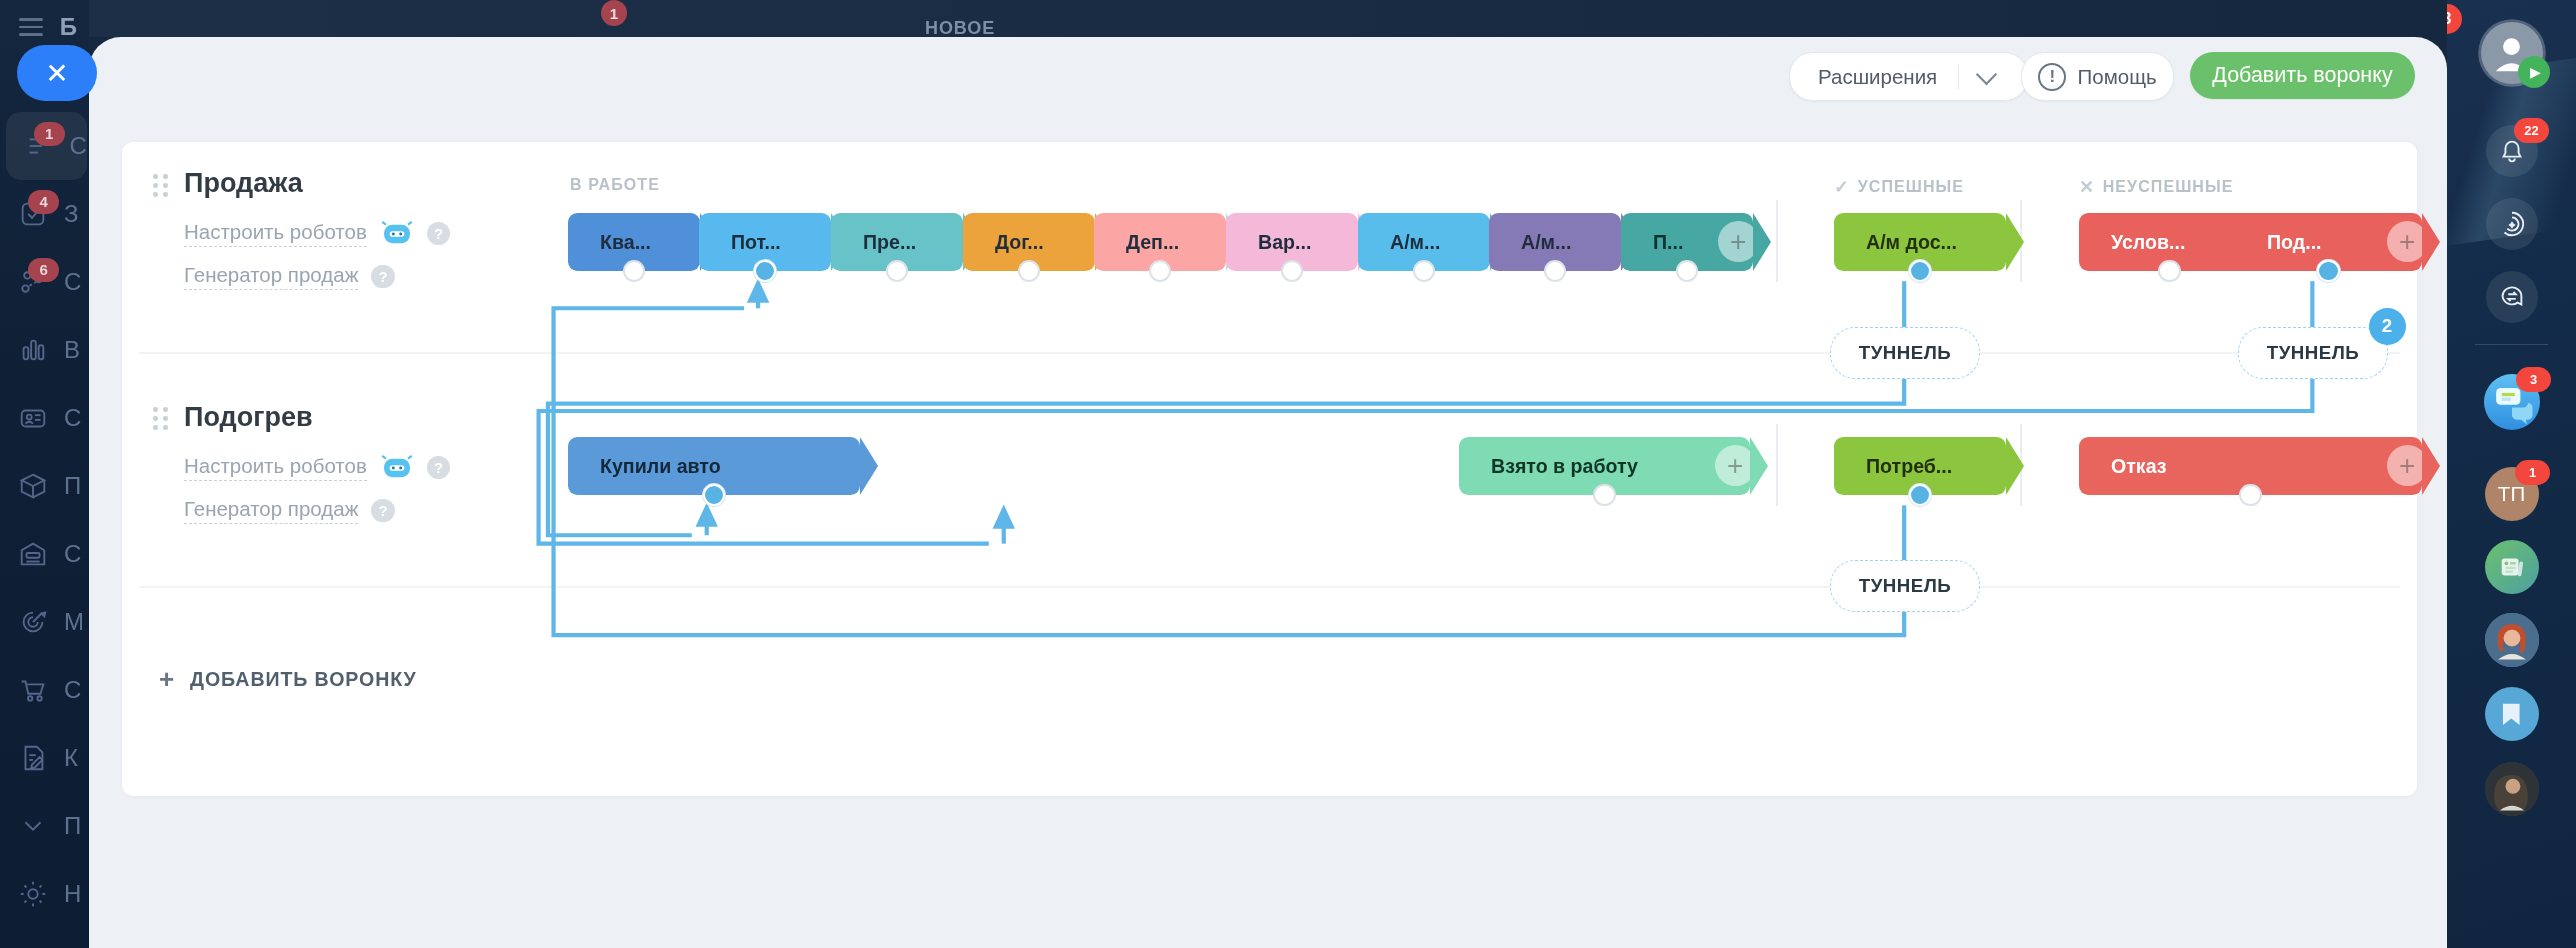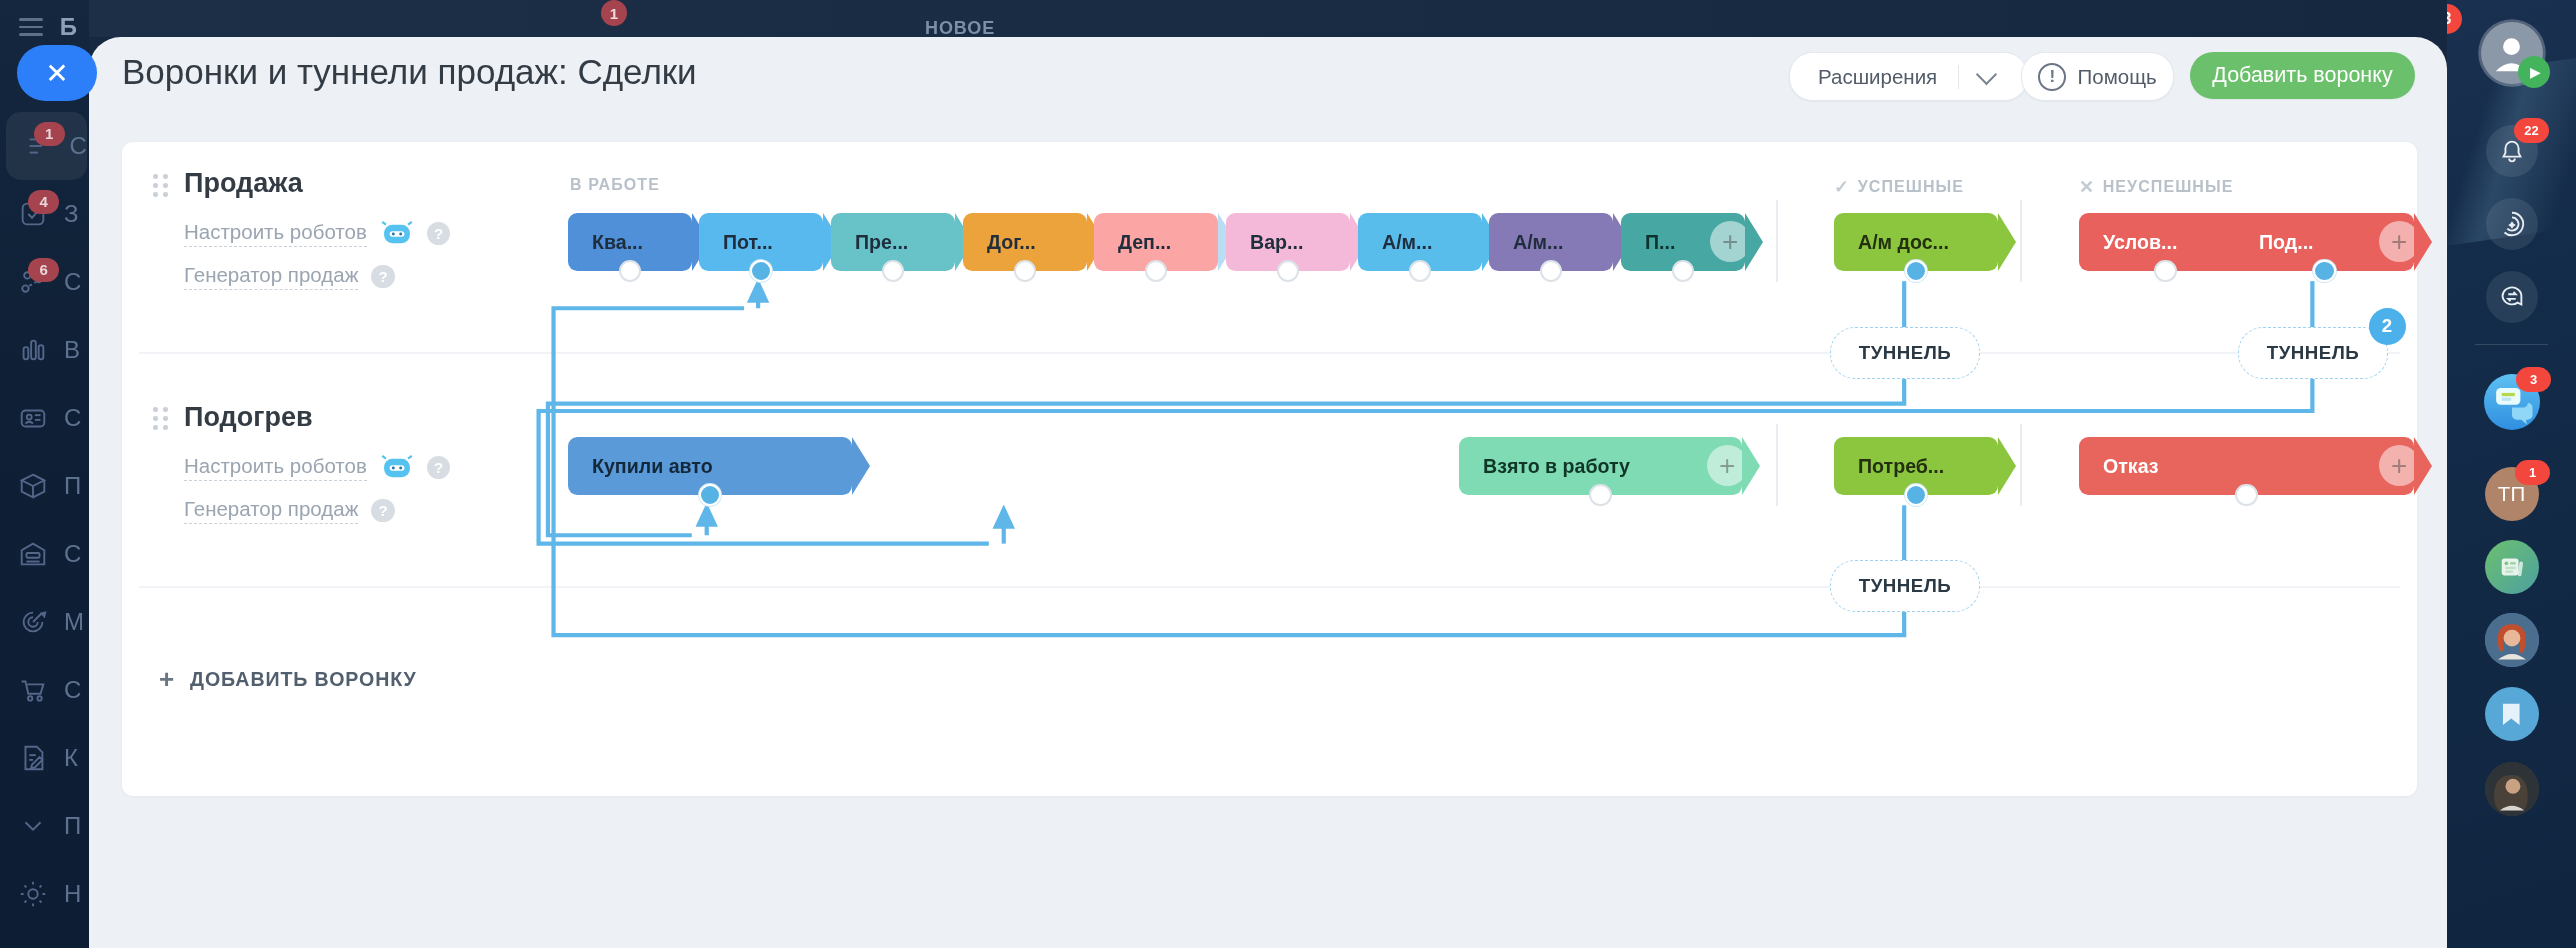--- a/index.html
+++ b/index.html
@@ -48,21 +48,21 @@
   .funnel-title{position:absolute;font-size:27px;font-weight:700;color:#333b45;}
   .drag-handle{position:absolute;width:17px;height:24px;display:grid;grid-template-columns:1fr 1fr;gap:3.7px;}
   .drag-handle i{width:4.7px;height:4.7px;border-radius:50%;background:#c9d0d7;}
   .dashed-link{position:absolute;font-size:20.5px;color:#9aa5b1;display:flex;align-items:center;gap:13px;cursor:pointer;}
   .dashed-link .txt{border-bottom:0.9px dashed #c9d2da;padding-bottom:1.9px;}
   .qmark{width:23.4px;height:23.4px;border-radius:50%;background:#d7dde2;color:#fff;font-size:15px;font-weight:700;display:flex;align-items:center;justify-content:center;}
   .robot{width:34px;height:24px;}
   .col-label{position:absolute;font-size:16px;font-weight:700;letter-spacing:1.1px;color:#b8c1c9;display:flex;align-items:center;gap:7.5px;}
   .col-label .mk{font-size:18px;color:#c3ccd4;}
 
-  .chip{position:absolute;height:58px;border-radius:9.3px;display:flex;align-items:center;padding-left:24px;font-size:19.6px;font-weight:700;z-index:2;}
+  .chip{position:absolute;height:58px;border-radius:9.3px;display:flex;align-items:center;padding-left:32px;font-size:19.6px;font-weight:700;z-index:2;}
   .chip::after{content:"";position:absolute;right:-18px;top:0;border-top:29px solid transparent;border-bottom:29px solid transparent;border-left:18.7px solid var(--c);}
   .chip .dot{position:absolute;bottom:-11.2px;left:50%;margin-left:-11.2px;width:22.4px;height:22.4px;border-radius:50%;background:#fff;border:2.8px solid #dce2e8;box-sizing:border-box;}
   .chip .dot.filled{background:#57b3e4;border:2.8px solid #fff;box-shadow:0 0 0 0.9px #cfe7f6;}
   .chip .addc{position:absolute;right:-5.6px;top:8.4px;width:41px;height:41px;border-radius:50%;background:rgba(255,255,255,.5);color:rgba(60,60,60,.45);font-size:28px;font-weight:400;display:flex;align-items:center;justify-content:center;}
 
   .overlay{position:absolute;inset:0;z-index:1;}
 
   .tunnel-badge{position:absolute;width:148px;height:50px;background:#fff;border:1.9px dashed #9ed2f0;border-radius:25px;display:flex;align-items:center;justify-content:center;font-size:18.7px;font-weight:800;letter-spacing:0.5px;color:#2b3945;z-index:3;}
   .tb-counter{position:absolute;right:-18.7px;top:-20.5px;width:37px;height:37px;border-radius:50%;background:#4cb1ea;color:#fff;font-size:18.7px;font-weight:700;display:flex;align-items:center;justify-content:center;}
 
@@ -228,21 +228,20 @@
   </aside>
 
   <div class="main">
     <div class="topstrip">
       <span class="top-badge">1</span>
       <span class="new-label">НОВОЕ</span>
     </div>
 
     <div class="modal">
       <div class="modal-header">
-        <div class="page-title">Воронки и туннели продаж: Сделки</div>
         <div class="hdr-btn btn-ext">
           <span>Расширения</span>
           <span class="vdiv"></span>
           <span class="chev"></span>
         </div>
         <div class="hdr-btn btn-help">
           <span class="help-ico">!</span>
           <span>Помощь</span>
         </div>
         <div class="hdr-btn btn-add">

